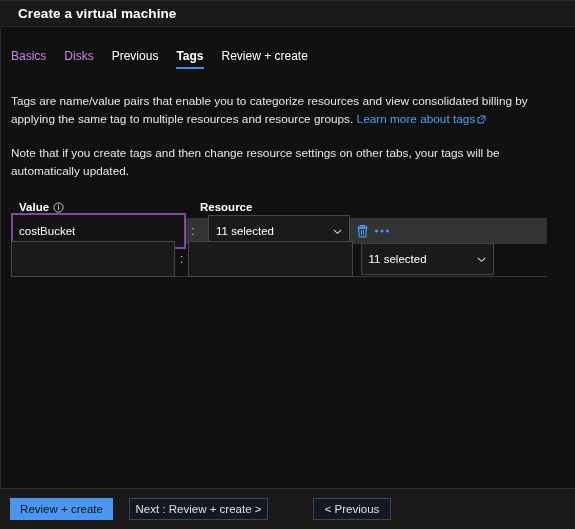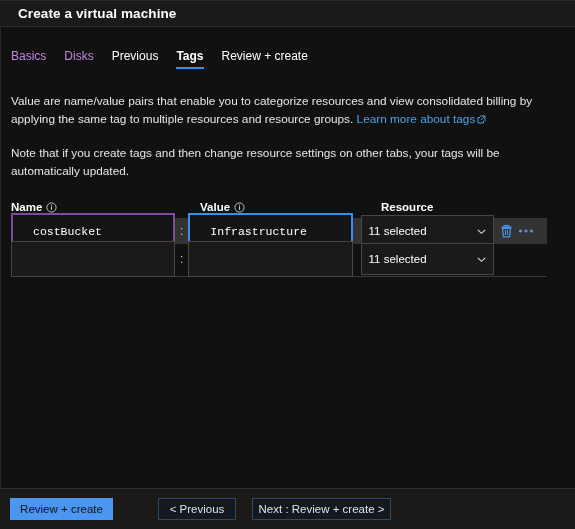--- a/index.html
+++ b/index.html
@@ -158,23 +158,23 @@
     padding-left: 6px;
     box-sizing: border-box;
   }
 
   .tinput {
     width: 100%;
     height: 36px;
     background: #1b1a19;
     border: 1px solid #484644;
     color: #ffffff;
-    font-family: Liberation Mono, monospace;
+    font-family: Liberation Sans, sans-serif;
     font-size: 11.5px;
-    padding: 0 20px;
+    padding: 0 6px;
     box-sizing: border-box;
     outline: none;
     border-radius: 0;
   }
   .tinput.purple { border: 2px solid #7b4b9e; background: #141414; }
   .tinput.focused { border: 2px solid #3b8eea; background: #141414; }
 
   .tselect {
     width: 100%;
     height: 32px;
@@ -260,63 +260,50 @@
 
   <div class="tabs">
     <div class="tab visited">Basics</div>
     <div class="tab visited">Disks</div>
     <div class="tab">Previous</div>
     <div class="tab active">Tags</div>
     <div class="tab">Review + create</div>
   </div>
 
   <div class="desc">
-    <p><span>Value are name/value pairs that enable you to categorize resources and view consolidated billing by applying the same tag to multiple resources and resource groups. </span><a class="link">Learn more about tags</a><span class="ext-icon"><svg width="9" height="9" viewBox="0 0 9 9">
+    <p><span>Tags are name/value pairs that enable you to categorize resources and view consolidated billing by applying the same tag to multiple resources and resource groups. </span><a class="link">Learn more about tags</a><span class="ext-icon"><svg width="9" height="9" viewBox="0 0 9 9">
             <path d="M3 1h5v5" fill="none" stroke="#4ea0ea" stroke-width="1"></path>
             <path d="M8 1L4 5" fill="none" stroke="#4ea0ea" stroke-width="1"></path>
             <path d="M6.5 6v2H1V2.5h2" fill="none" stroke="#4ea0ea" stroke-width="1"></path>
           </svg></span></p>
     <p class="second">Note that if you create tags and then change resource settings on other tabs, your tags will be automatically updated.</p>
   </div>
 
   <div class="table">
 
     <div class="thead">
-      <div class="th-name">
-        <span>Name</span>
-        <span class="info-icon">
-            <svg width="11" height="11" viewBox="0 0 11 11">
-              <circle cx="5.5" cy="5.5" r="4.6" fill="none" stroke="#d4d4d4" stroke-width="0.9"></circle>
-              <rect x="5" y="4.4" width="1" height="3.4" fill="#d4d4d4"></rect>
-              <rect x="5" y="2.6" width="1" height="1.1" fill="#d4d4d4"></rect>
-            </svg>
-          </span>
-      </div>
       <div class="th-sep"></div>
       <div class="th-value">
         <span>Value</span>
         <span class="info-icon">
             <svg width="11" height="11" viewBox="0 0 11 11">
               <circle cx="5.5" cy="5.5" r="4.6" fill="none" stroke="#d4d4d4" stroke-width="0.9"></circle>
               <rect x="5" y="4.4" width="1" height="3.4" fill="#d4d4d4"></rect>
               <rect x="5" y="2.6" width="1" height="1.1" fill="#d4d4d4"></rect>
             </svg>
           </span>
       </div>
       <div class="th-res">Resource</div>
     </div>
 
     <div class="trow hovered">
       <div class="cell-name">
         <input class="tinput purple" type="text" value="costBucket" style="">
       </div>
       <div class="cell-sep">:</div>
-      <div class="cell-value">
-        <input class="tinput focused" type="text" value="Infrastructure" style="">
-      </div>
       <div class="cell-res">
         <div class="tselect">
           <span>11 selected</span>
           <span class="chev">
               <svg width="11" height="11" viewBox="0 0 11 11">
                 <path d="M1.8 3.8L5.5 7.3 9.2 3.8" fill="none" stroke="#d8d8d8" stroke-width="1.1"></path>
               </svg>
             </span>
         </div>
       </div>
@@ -362,15 +349,15 @@
     </div>
 
   </div>
 
   <div class="divider"></div>
 
 </div>
 
 <div class="footer">
   <div class="btn btn-primary">Review + create</div>
+  <div class="btn btn-secondary btn-next">Next : Review + create &gt;</div>
   <div class="btn btn-secondary btn-prev">&lt; Previous</div>
-  <div class="btn btn-secondary btn-next">Next : Review + create &gt;</div>
 </div>
 
 </body></html>

